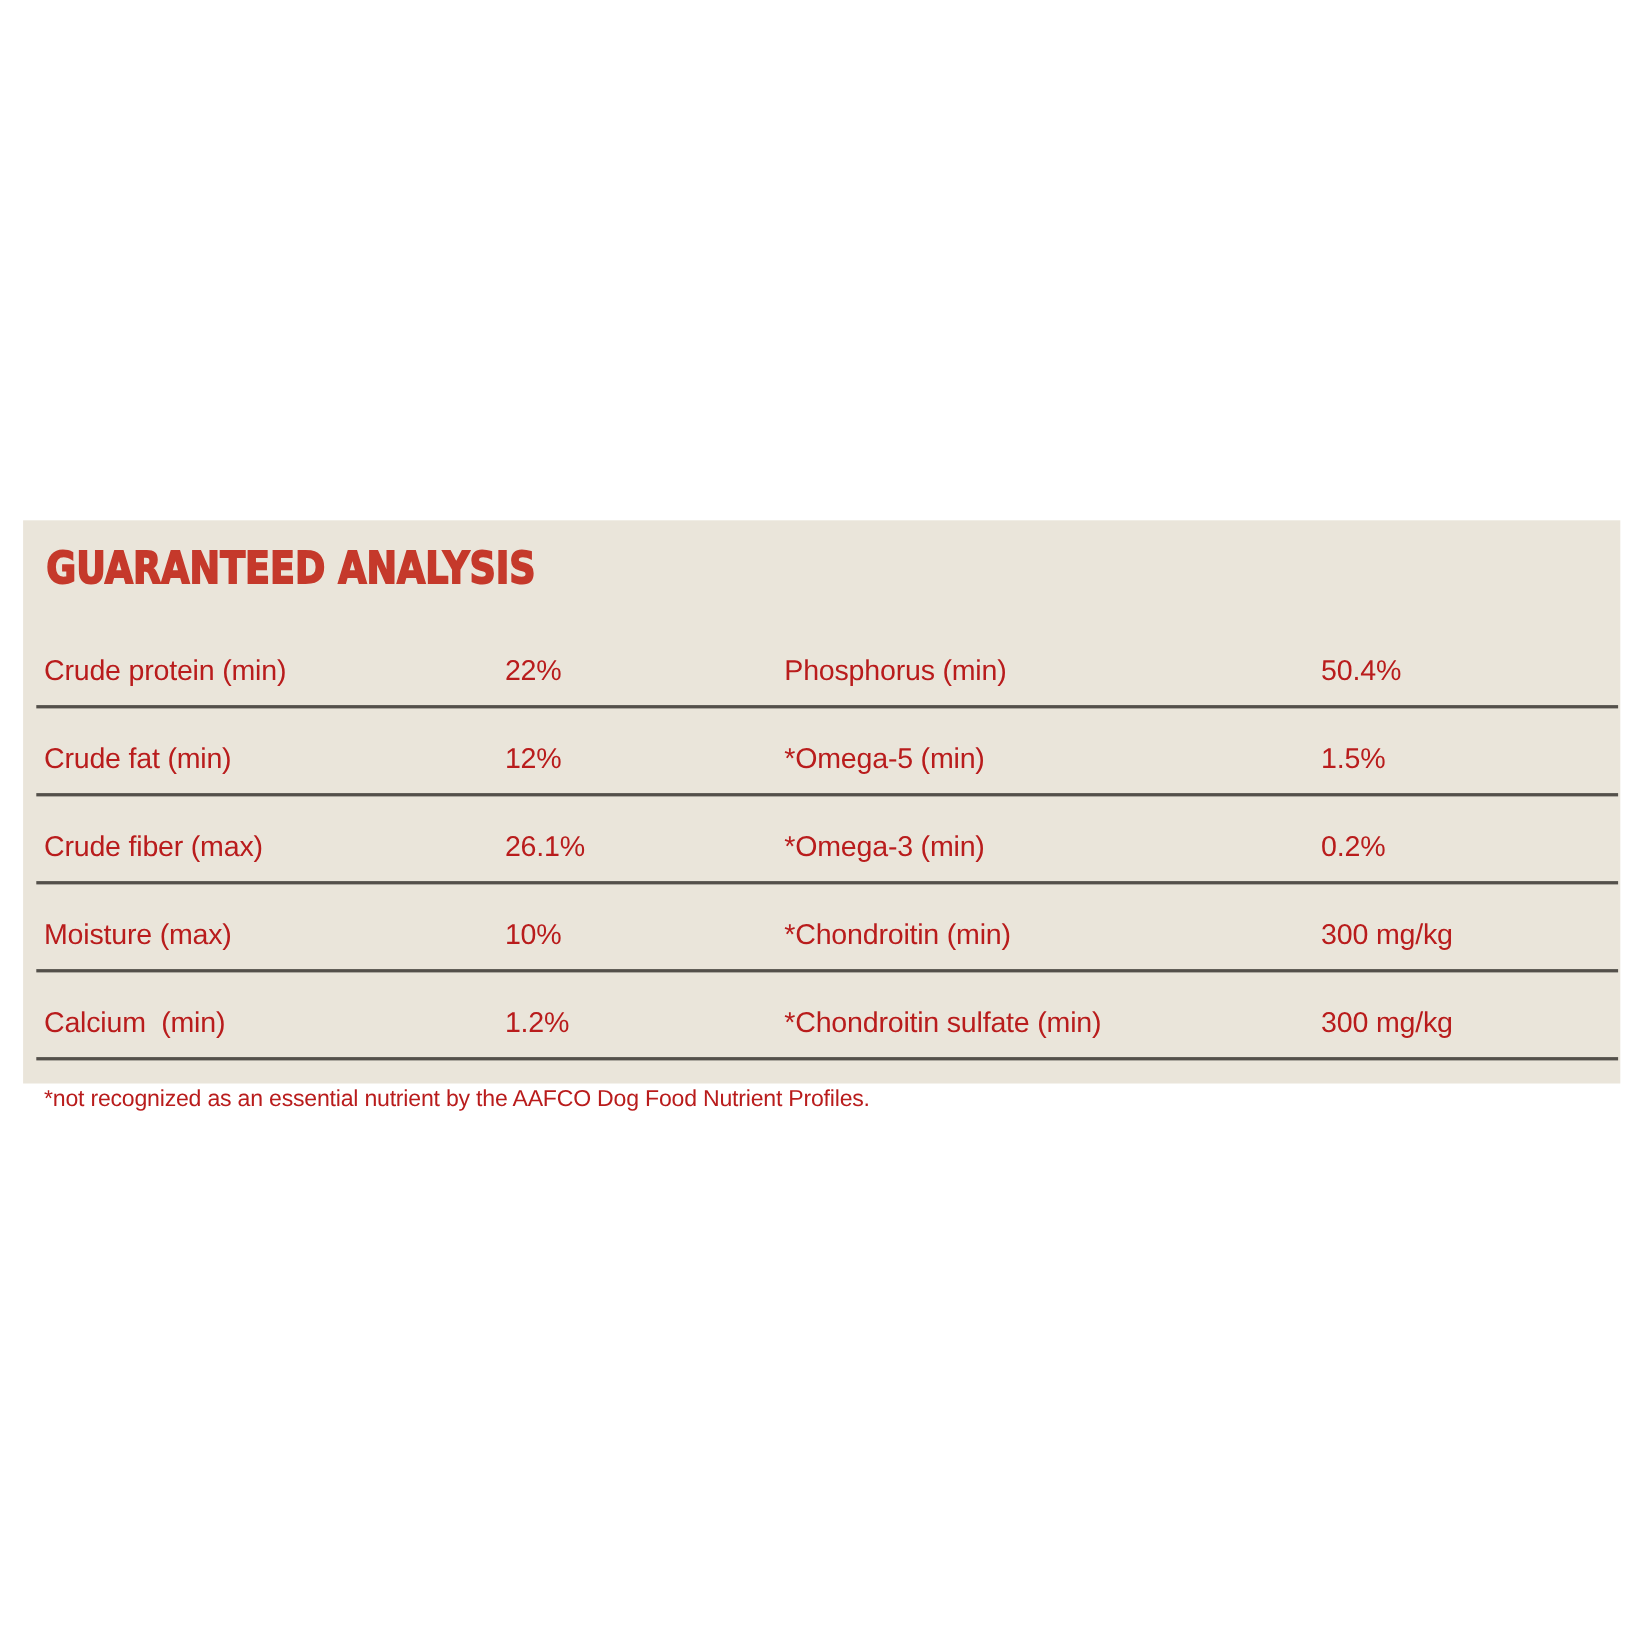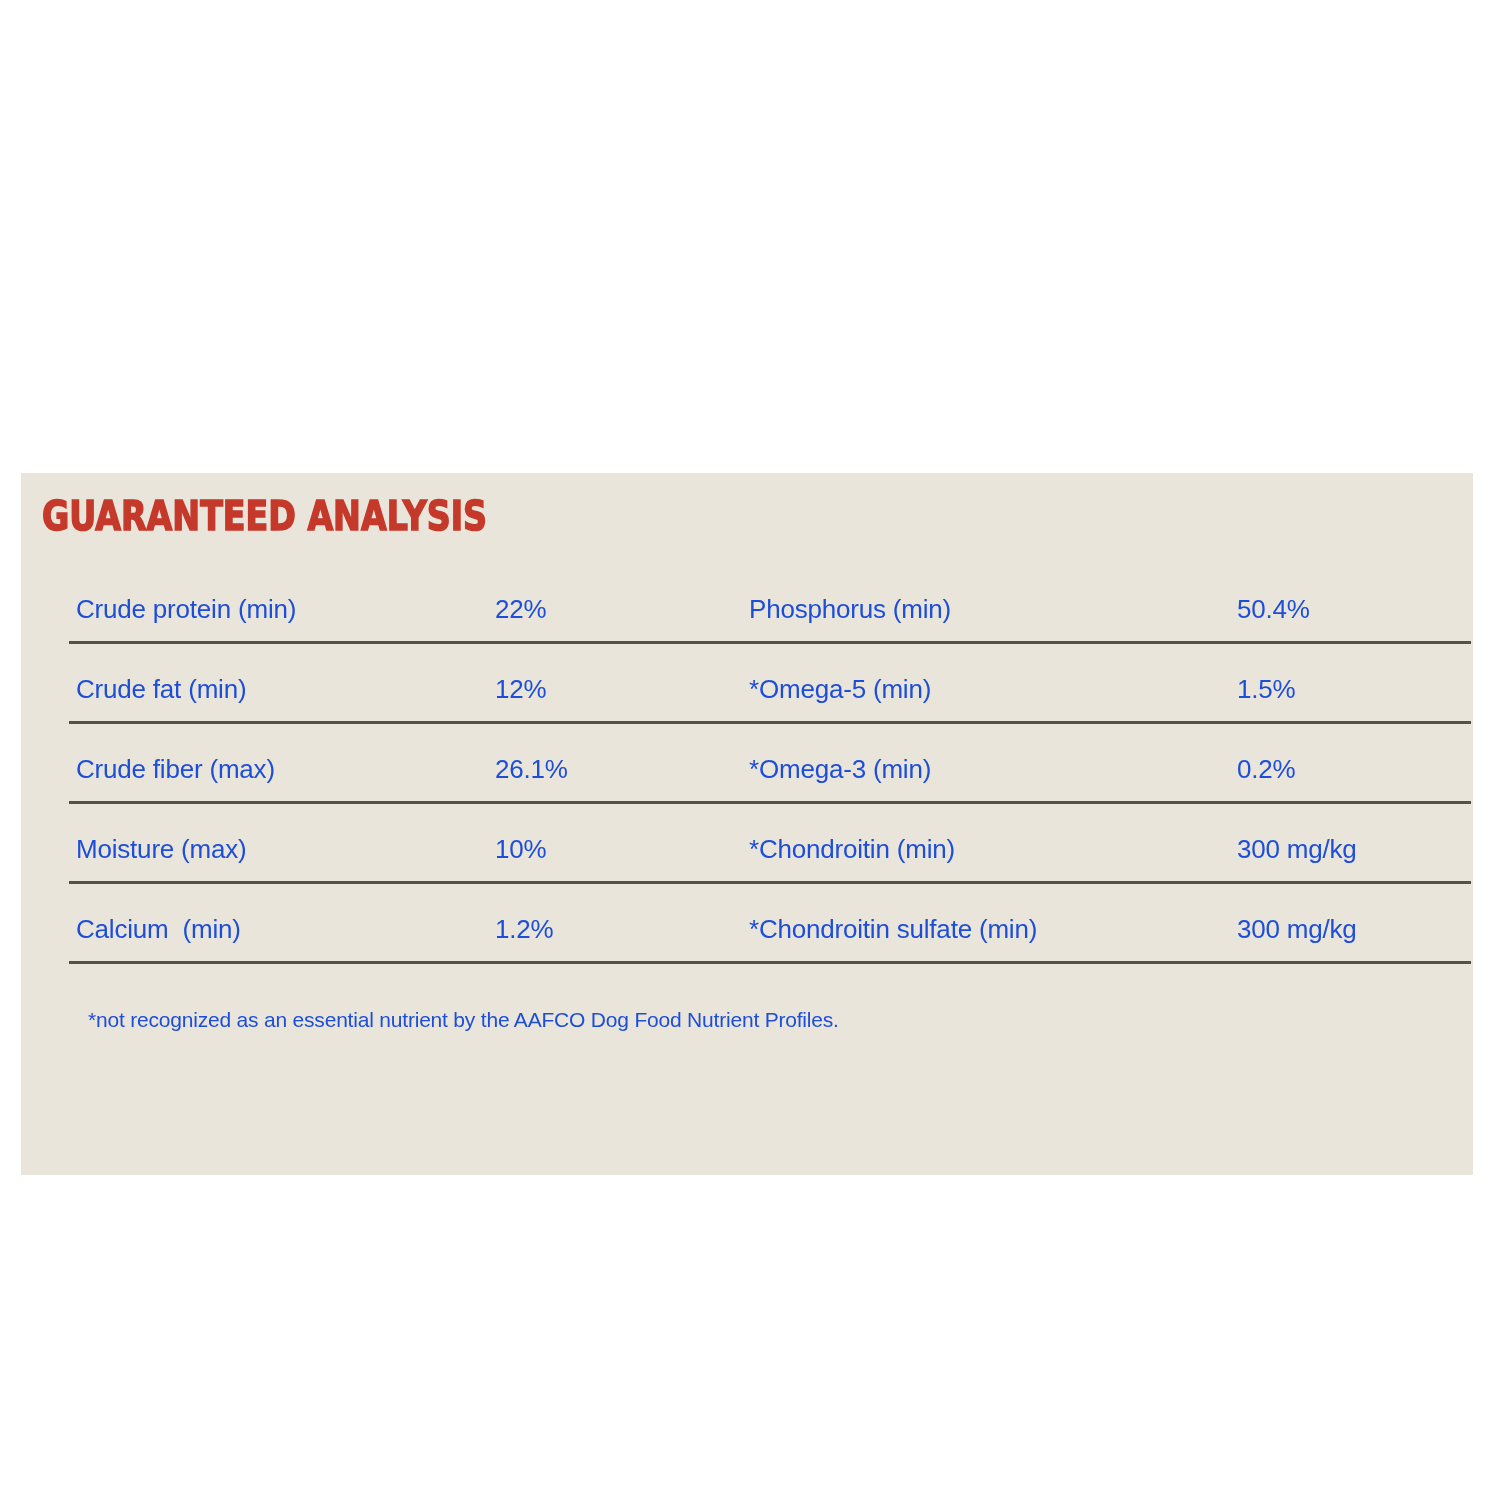--- a/index.html
+++ b/index.html
@@ -8,23 +8,23 @@
     height: 1500px;
     background: #ffffff;
     position: relative;
     font-family: "Liberation Sans", sans-serif;
   }
   .panel {
     position: absolute;
     left: 21px;
     top: 473px;
     width: 1452px;
-    height: 702px;
+    height: 512px;
     background: #eae5da;
-    color: #1d4ed8;
+    color: #b91c1c;
   }
   .title-svg {
     position: absolute;
     left: 20px;
     top: 20px;
   }
   .table {
     position: absolute;
     left: 12px;
     top: 91px;
@@ -32,33 +32,31 @@
   }
   .row {
     display: grid;
     grid-template-columns: 426px 200px 54px 488px 240px 1fr;
     align-items: center;
     height: 63px;
     padding-top: 14px;
     border-bottom: 3px solid #54504a;
     font-size: 26px;
     letter-spacing: -0.2px;
-    margin-left: 36px;
   }
   .row > :first-child { padding-left: 7px; }
   .label { white-space: pre-wrap; }
   .value { }
   .bold { font-weight: normal; }
   .footnote {
     position: absolute;
     left: 19px;
-    top: 535px;
+    top: 514px;
     font-size: 21px;
     letter-spacing: -0.2px;
-    margin-left: 48px;
   }
 </style>
 </head>
 <body>
 
 <div class="panel">
 
   <svg class="title-svg" width="480" height="48">
     <text x="1" y="37" textLength="445" lengthAdjust="spacingAndGlyphs" font-family="DejaVu Sans, sans-serif" font-size="40" font-weight="bold" fill="#c5392b" stroke="#c5392b" stroke-width="1.6">GUARANTEED ANALYSIS</text>
   </svg>

